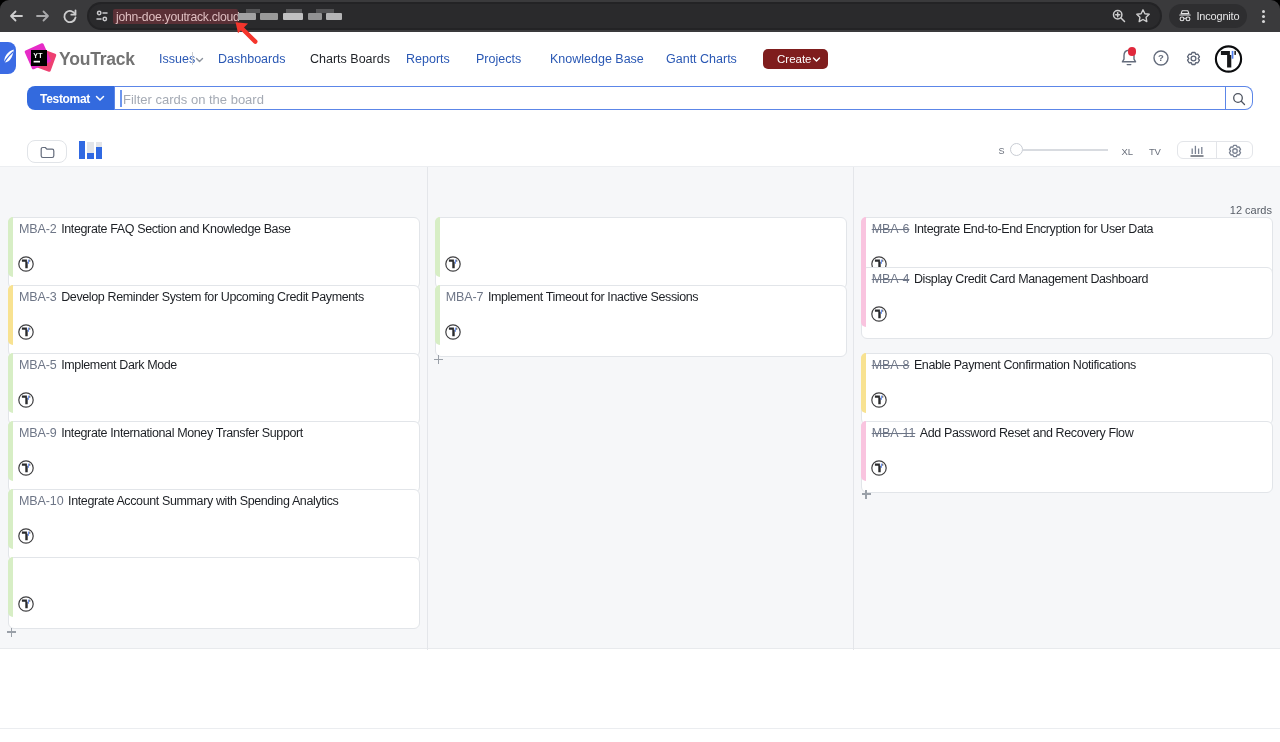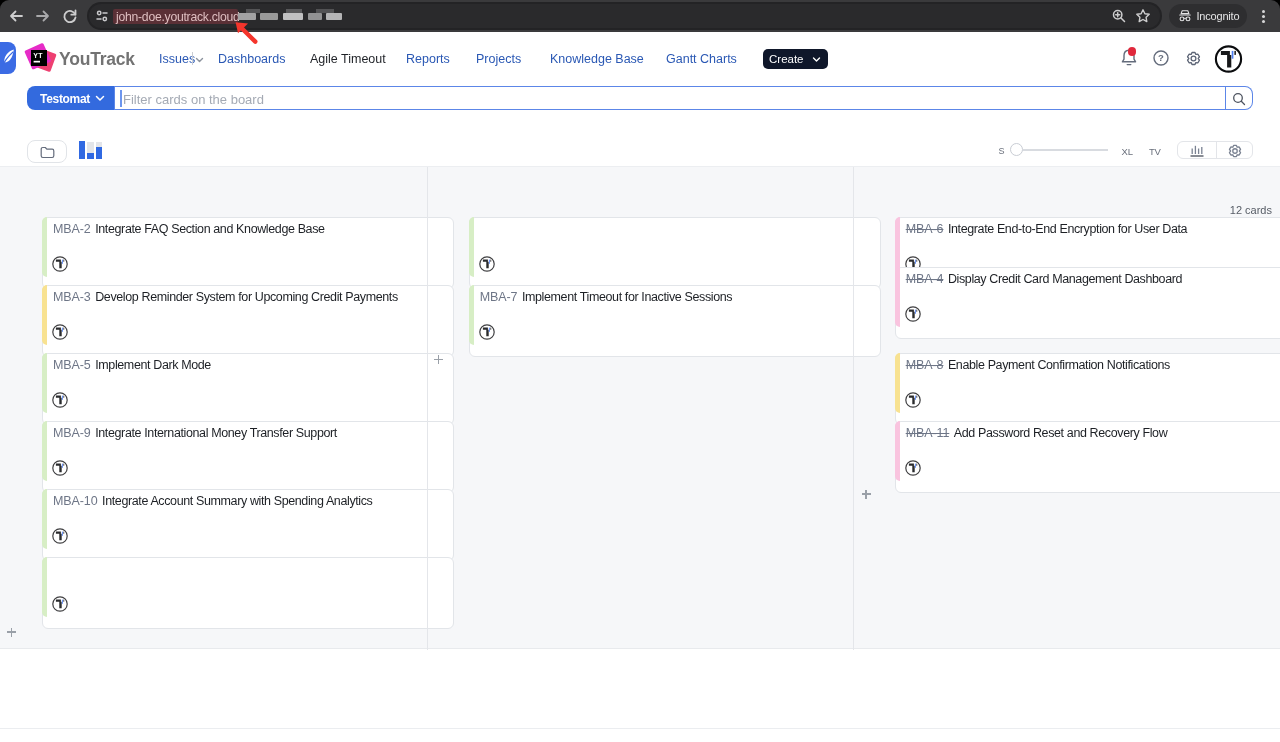--- a/index.html
+++ b/index.html
@@ -13,21 +13,21 @@
   #urlbar { left:89px; top:4px; width:1071px; height:24px; background:#2a2a2c; border-radius:12px; box-shadow: 0 0 0 2px #232325; }
   #incog { left:1168.5px; top:4px; width:78px; height:23.5px; background:#2e2e30; border-radius:12px; color:#e4e4e5; font-size:11px; letter-spacing:-0.2px; }
   .urlhl { left:113px; top:8.5px; width:125px; height:15px; background:#5a3036; border-radius:2px; }
   .urltxt { left:116px; top:9.5px; font-size:12.2px; color:#dfbfc1; letter-spacing:-0.25px; }
   .blur { position:absolute; top:13px; height:6.5px; border-radius:1px; }
 
   
   #appheader { left:0; top:32px; width:1280px; height:50px; background:#fff; }
   .nav { position:absolute; top:52px; font-size:12.5px; color:#2a58b4; white-space:nowrap; }
   .nav.black { color:#1e2126; }
-  #createbtn { left:763px; top:49px; width:65px; height:20px; background:#0f172a; border-radius:5px; color:#fff; font-size:11.5px; text-align:left; padding-left:6px; line-height:20px; }
+  #createbtn { left:763px; top:49px; width:65px; height:20px; background:#7f1d1d; border-radius:5px; color:#fff; font-size:11.5px; text-align:left; padding-left:14px; line-height:20px; }
 
   
   #pbtn { left:27px; top:86px; width:87px; height:24px; background:#336ade; border-radius:8px 0 0 8px; color:#fff; }
   #pbtn span { position:absolute; left:13px; top:5.5px; font-size:12px; font-weight:bold; letter-spacing:-0.3px; }
   #finput { left:114px; top:86px; width:1112px; height:24px; background:#fff; border:1px solid #5c86e8; }
   #fsearch { left:1226px; top:86px; width:27px; height:24px; background:#fff; border:1px solid #5c86e8; border-left:none; border-radius:0 8px 8px 0; }
   #caret { left:120px; top:89.5px; width:2px; height:17px; background:#6d96ee; }
   #pholder { left:123px; top:91.5px; font-size:13px; color:#a4aab4; }
 
   
@@ -40,21 +40,21 @@
 
   
   #board { left:0; top:166px; width:1280px; height:483px; background:#f6f7f9; border-top:1px solid #eceef1; border-bottom:1px solid #e8eaed; }
   .colsep { position:absolute; top:0; width:1px; height:483px; background:#e4e6ea; z-index:3; }
   #colheads { position:absolute; left:0; top:0; width:1280px; height:24px; background:#f4f5f7; border-bottom:1px solid #e7e9ec; }
   .chev { position:absolute; top:8px; width:6px; height:6px; border-left:1.5px solid #6a7077; border-bottom:1.5px solid #6a7077; transform:rotate(45deg); }
   .coltitle { position:absolute; top:4px; font-size:13px; color:#1d2025; }
   .colcount { position:absolute; top:6.5px; width:18.5px; height:13.5px; background:#fdfdfe; border-radius:5px; font-size:11px; color:#565d6d; text-align:center; line-height:13px; }
   #cards12 { position:absolute; top:36.5px; width:100px; text-align:right; font-size:11px; color:#575d66; }
 
-  .card { position:absolute; width:412px; height:72px; background:#fff; border:1px solid #e2e5e9; border-radius:6px;margin-left:34px; }
+  .card { position:absolute; width:412px; height:72px; background:#fff; border:1px solid #e2e5e9; border-radius:6px; }
   .stripe { position:absolute; left:-1px; top:-1px; width:5px; height:60px; border-radius:6px 0 0 6px; }
   .stripe.g { background:#d7eec5; }
   .stripe.y { background:#f8e291; }
   .stripe.p { background:#f9c4df; }
   .crow { position:absolute; left:10px; top:4px; display:flex; gap:4.5px; white-space:nowrap; }
   .cid { font-size:12.5px; color:#6e7687; letter-spacing:-0.1px; }
   .cid.done { text-decoration:line-through; }
   .ctitle { font-size:12.5px; color:#1d2025; letter-spacing:-0.38px; }
   .cav { position:absolute; left:9px; top:38px; width:16px; height:16px; }
 
@@ -137,21 +137,21 @@
     <rect x="10.6" y="19.8" width="6.4" height="1.7" fill="#fff"></rect>
   </svg>
   <div class="abs" style="left:59px;top:49px;font-size:17.5px;font-weight:bold;color:#737373;letter-spacing:-0.2px;">YouTrack</div>
 
   <div class="nav" style="left:153px;margin-left:6px;">Issues</div>
   <div class="abs" style="left:191.5px;top:52px;width:1px;height:13px;background:#c9cdd3;"></div>
   <svg class="abs" style="left:195px;top:57px" width="9" height="6" viewBox="0 0 9 6" fill="none" stroke="#8b929d" stroke-width="1.4" stroke-linecap="round" stroke-linejoin="round">
       <path d="M1.5 1.5 L4.5 4.5 L7.5 1.5"></path>
     </svg>
   <div class="nav" style="left:218px;">Dashboards</div>
-  <div class="nav black" style="left:310px;">Agile Timeout</div>
+  <div class="nav black" style="left:310px;">Charts Boards</div>
   <div class="nav" style="left:406px;">Reports</div>
   <div class="nav" style="left:476px;">Projects</div>
   <div class="nav" style="left:550px;">Knowledge Base</div>
   <div class="nav" style="left:666px;">Gantt Charts</div>
   <div class="abs" id="createbtn">Create
     <svg style="position:absolute;right:7px;top:7.5px" width="9" height="6" viewBox="0 0 9 6" fill="none" stroke="#fff" stroke-width="1.4" stroke-linecap="round" stroke-linejoin="round">
         <path d="M1.5 1 L4.5 4 L7.5 1"></path>
       </svg>
   </div>
 

